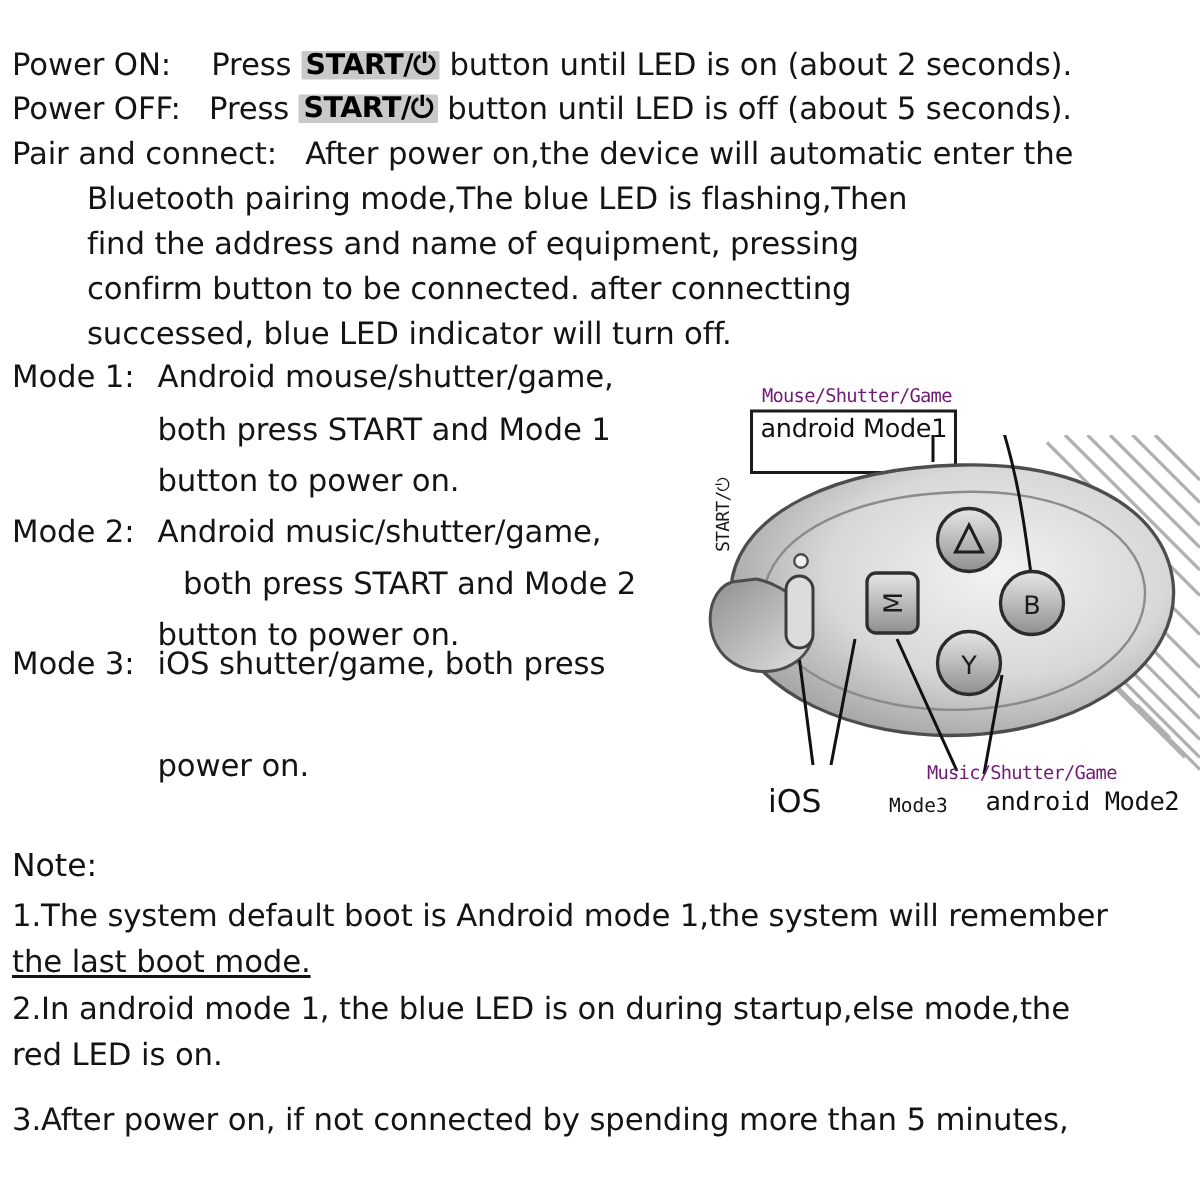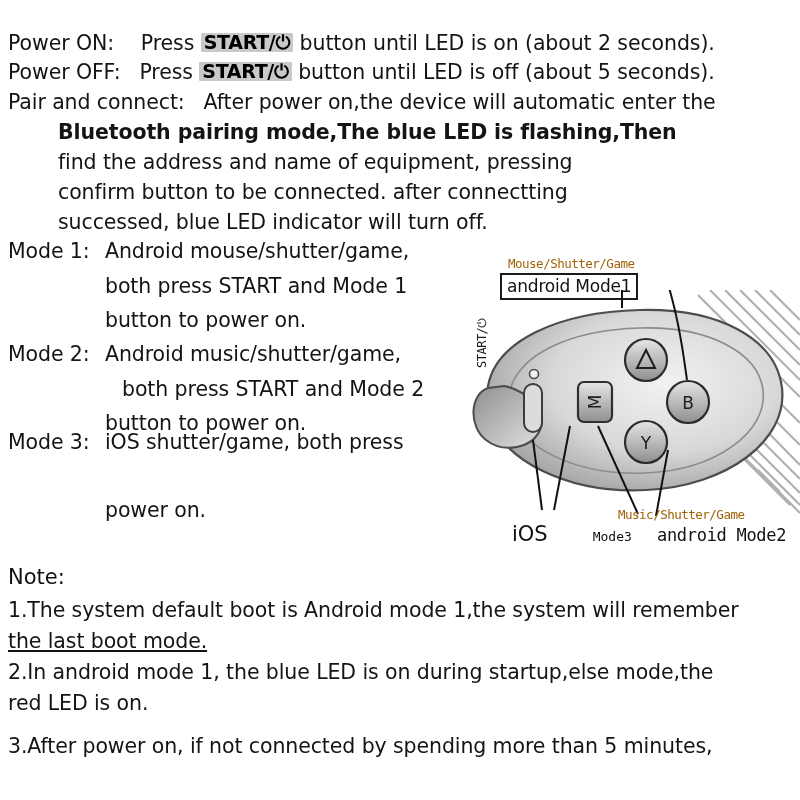--- a/index.html
+++ b/index.html
@@ -63,31 +63,31 @@
     left: 0; top: 40px;
     width: 330px;
     height: 230px;
   }
 
   .callout-box {
     position: absolute;
     border: 2px solid #1a1a1a;
     background: #ffffff;
     font-size: 17px;
-    padding: 1px 5px 2px 5px;
+    padding: 1px 5px 18px 5px;
     white-space: nowrap;
     letter-spacing: -0.2px;
   }
 
   .small-cap {
     position: absolute;
     font-size: 12.5px;
     font-family: "DejaVu Sans Mono", monospace;
     white-space: nowrap;
-    color: #a16207;
+    color: #701a75;
     letter-spacing: -0.5px;
   }
 
   .cap-ios {
     position: absolute;
     font-size: 21px;
     white-space: nowrap;
     color: #111;
   }
   .cap-ios .sub {
@@ -132,21 +132,21 @@
     <span>Press</span>
     <span class="btnchip">START/⏻</span>
     <span>button until LED is off (about 5 seconds).</span>
   </div>
 
   <div class="line" style="left:8px; top:92px;text-align:right;">
     <span class="lbl">Pair and connect:</span>
     <span style="display:inline-block;width:6px;"></span>
     <span>After power on,the device will automatic enter the</span>
   </div>
-  <div class="line" style="left:58px; top:122px;font-weight:bold;">Bluetooth pairing mode,The blue LED is flashing,Then</div>
+  <div class="line" style="left:58px; top:122px;">Bluetooth pairing mode,The blue LED is flashing,Then</div>
   <div class="line" style="left:58px; top:182px;">confirm button to be connected. after connectting</div>
   <div class="line" style="left:58px; top:152px;">find the address and name of equipment, pressing</div>
   <div class="line" style="left:58px; top:212px;">successed, blue LED indicator will turn off.</div>
 
   <div class="line" style="left:8px; top:241px;">Mode 1:</div>
   <div class="line" style="left:105px; top:241px;">Android mouse/shutter/game,</div>
   <div class="line" style="left:105px; top:276px;">both press START and Mode 1</div>
   <div class="line" style="left:105px; top:310px;">button to power on.</div>
 
   <div class="line" style="left:8px; top:344px;">Mode 2:</div>

